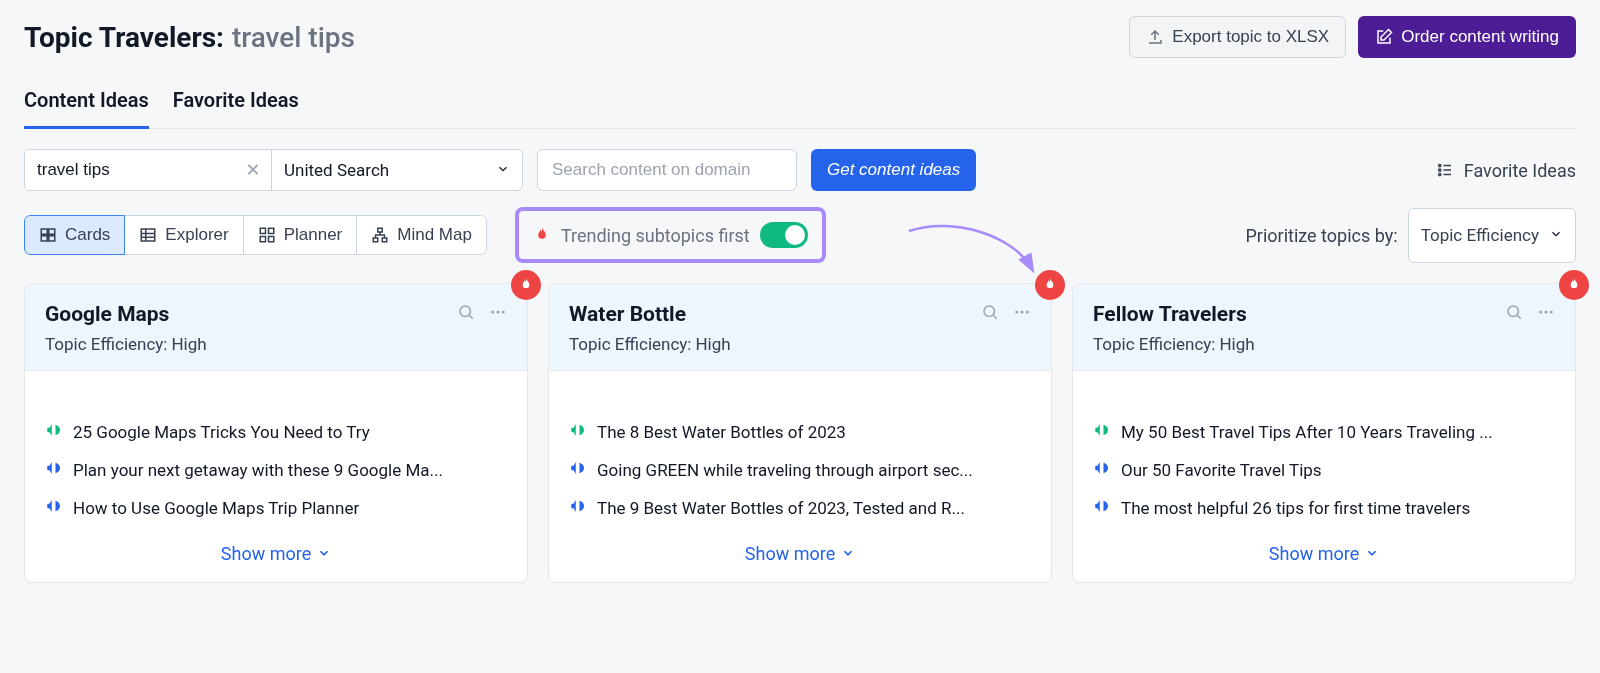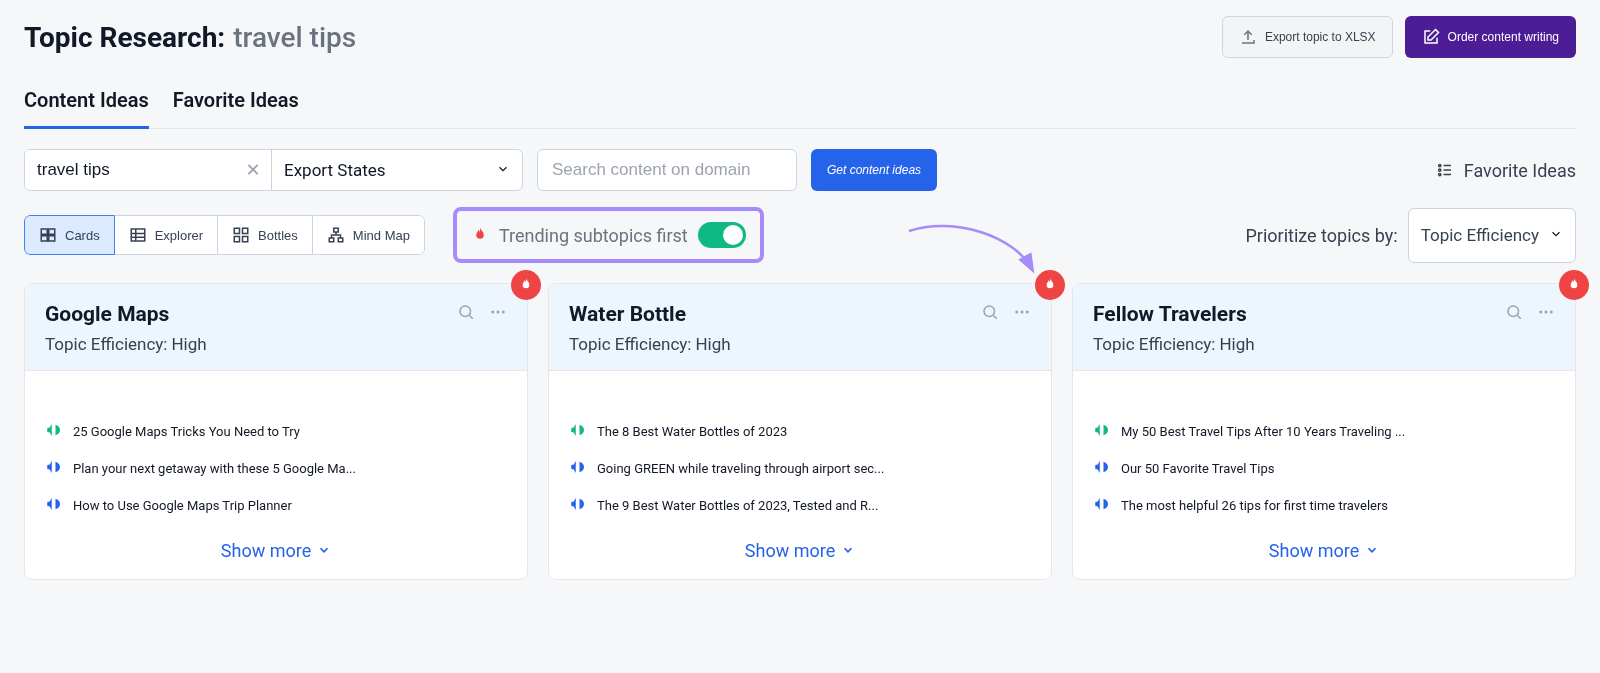--- a/index.html
+++ b/index.html
@@ -24,21 +24,21 @@
     color: #111827;
     display: flex;
     align-items: baseline;
     gap: 8px;
   }
   .page-title .topic { color: #6b7280; font-weight: 500; }
   .header-actions { display: flex; gap: 12px; }
   .btn {
     display: inline-flex; align-items: center; gap: 8px;
     height: 42px; padding: 0 16px; border-radius: 6px;
-    font-size: 12px; font-weight: 500; cursor: pointer;
+    font-size: 17px; font-weight: 500; cursor: pointer;
     border: 1px solid transparent;
   }
   .btn-secondary {
     background: #f3f4f6; border-color: #d1d5db; color: #374151;
   }
   .btn-primary-green {
     background: #4c1d95; color: #fff;
   }
   .btn-primary-blue {
     background: #2563eb; color: #fff; border: none; font-style: italic;
@@ -87,21 +87,21 @@
   }
   .view-row {
     display: flex; align-items: center; gap: 0; margin-bottom: 20px;
     position: relative;
   }
   .seg-group {
     display: flex; border-radius: 6px; overflow: hidden;
   }
   .seg-btn {
     display: flex; align-items: center; gap: 8px;
-    height: 40px; padding: 0 14px; font-size: 13px;
+    height: 40px; padding: 0 14px; font-size: 17px;
     background: #fff; border: 1px solid #cbd5e1; cursor: pointer;
     color: #374151; margin-left: -1px;
   }
   .seg-btn:first-child { margin-left: 0; border-radius: 6px 0 0 6px; }
   .seg-btn:last-child { border-radius: 0 6px 6px 0; }
   .seg-btn.active {
     background: #dbeafe; border-color: #3b82f6; position: relative; z-index: 1;
   }
   .trending-wrap {
     display: flex; align-items: center; gap: 10px;
@@ -149,39 +149,39 @@
   .efficiency { font-size: 17px; color: #374151; }
   .efficiency .value { margin-left: 4px; }
   .fire-badge {
     position: absolute; top: -14px; right: -14px; width: 30px; height: 30px;
     border-radius: 50%; background: #ef4444; display: flex;
     align-items: center; justify-content: center;
   }
   .card-body { padding: 50px 20px 10px 20px; flex: 1; }
   .headline-list { list-style: none; display: flex; flex-direction: column; gap: 16px; }
   .headline-item {
-    display: flex; align-items: center; gap: 10px; font-size: 13px;
+    display: flex; align-items: center; gap: 10px; font-size: 17px;
     color: #111827; white-space: nowrap; overflow: hidden;
     text-overflow: ellipsis;
   }
   .headline-item .bullhorn { flex-shrink: 0; }
   .show-more {
     text-align: center; padding: 14px 0 18px 0;
     color: #2563eb; font-size: 18px; cursor: pointer;
     display: flex; align-items: flex-end; justify-content: center; gap: 6px;
   }
   .chevron-down { display:inline-block; }
 </style>
 </head>
 <body>
 
 <div class="page">
   <div class="header-row">
     <h1 class="page-title">
-      <span>Topic Research:</span>
+      <span>Topic Travelers:</span>
       <span class="topic">travel tips</span>
     </h1>
     <div class="header-actions">
       <button class="btn btn-secondary">
         <span class="icon">
           <svg viewBox="0 0 24 24" fill="none" stroke="#6b7280" stroke-width="2">
               <path d="M12 16V4M7 9l5-5 5 5"></path>
               <path d="M4 20h16v-4"></path>
             </svg>
         </span>
@@ -205,21 +205,21 @@
   </div>
 
   <div class="controls-row">
     <div class="input-group">
       <input type="text" value="travel tips" style="">
       <button class="clear-btn">
         <span>✕</span>
       </button>
       <div class="divider"></div>
       <div class="region-select">
-        <span>Export States</span>
+        <span>United Search</span>
         <span class="chevron-down">
           <svg width="14" height="14" viewBox="0 0 24 24" fill="none" stroke="#111827" stroke-width="2">
               <path d="M6 9l6 6 6-6"></path>
             </svg>
         </span>
       </div>
     </div>
     <input class="search-domain" type="text" placeholder="Search content on domain" style="">
     <button class="btn btn-primary-blue">
       <span>Get content ideas</span>
@@ -265,21 +265,21 @@
       </button>
       <button class="seg-btn">
         <span class="icon">
             <svg viewBox="0 0 24 24" fill="none" stroke="#374151" stroke-width="2">
               <rect x="3" y="3" width="7" height="7"></rect>
               <rect x="14" y="3" width="7" height="7"></rect>
               <rect x="3" y="14" width="7" height="7"></rect>
               <rect x="14" y="14" width="7" height="7"></rect>
             </svg>
           </span>
-        <span>Bottles</span>
+        <span>Planner</span>
       </button>
       <button class="seg-btn">
         <span class="icon">
             <svg viewBox="0 0 24 24" fill="none" stroke="#374151" stroke-width="2">
               <rect x="9" y="3" width="6" height="5"></rect>
               <rect x="3" y="16" width="6" height="5"></rect>
               <rect x="15" y="16" width="6" height="5"></rect>
               <path d="M12 8v4M12 12H6v4M12 12h6v4"></path>
             </svg>
           </span>
@@ -348,21 +348,21 @@
             <li class="headline-item">
               <span><svg class="icon bullhorn" viewBox="0 0 24 24" fill="#10b981">
                   <path d="M3 10v4a1 1 0 001 1h2l3 5v-16l-3 5H4a1 1 0 00-1 1zM14 5v14c3-1 6-3 6-7s-3-6-6-7z"></path>
                 </svg></span>
               <span>25 Google Maps Tricks You Need to Try</span>
             </li>
             <li class="headline-item">
               <span><svg class="icon bullhorn" viewBox="0 0 24 24" fill="#2563eb">
                   <path d="M3 10v4a1 1 0 001 1h2l3 5v-16l-3 5H4a1 1 0 00-1 1zM14 5v14c3-1 6-3 6-7s-3-6-6-7z"></path>
                 </svg></span>
-              <span>Plan your next getaway with these 5 Google Ma...</span>
+              <span>Plan your next getaway with these 9 Google Ma...</span>
             </li>
             <li class="headline-item">
               <span><svg class="icon bullhorn" viewBox="0 0 24 24" fill="#2563eb">
                   <path d="M3 10v4a1 1 0 001 1h2l3 5v-16l-3 5H4a1 1 0 00-1 1zM14 5v14c3-1 6-3 6-7s-3-6-6-7z"></path>
                 </svg></span>
               <span>How to Use Google Maps Trip Planner</span>
             </li>
           </ul>
         </div>
         <div class="show-more">

